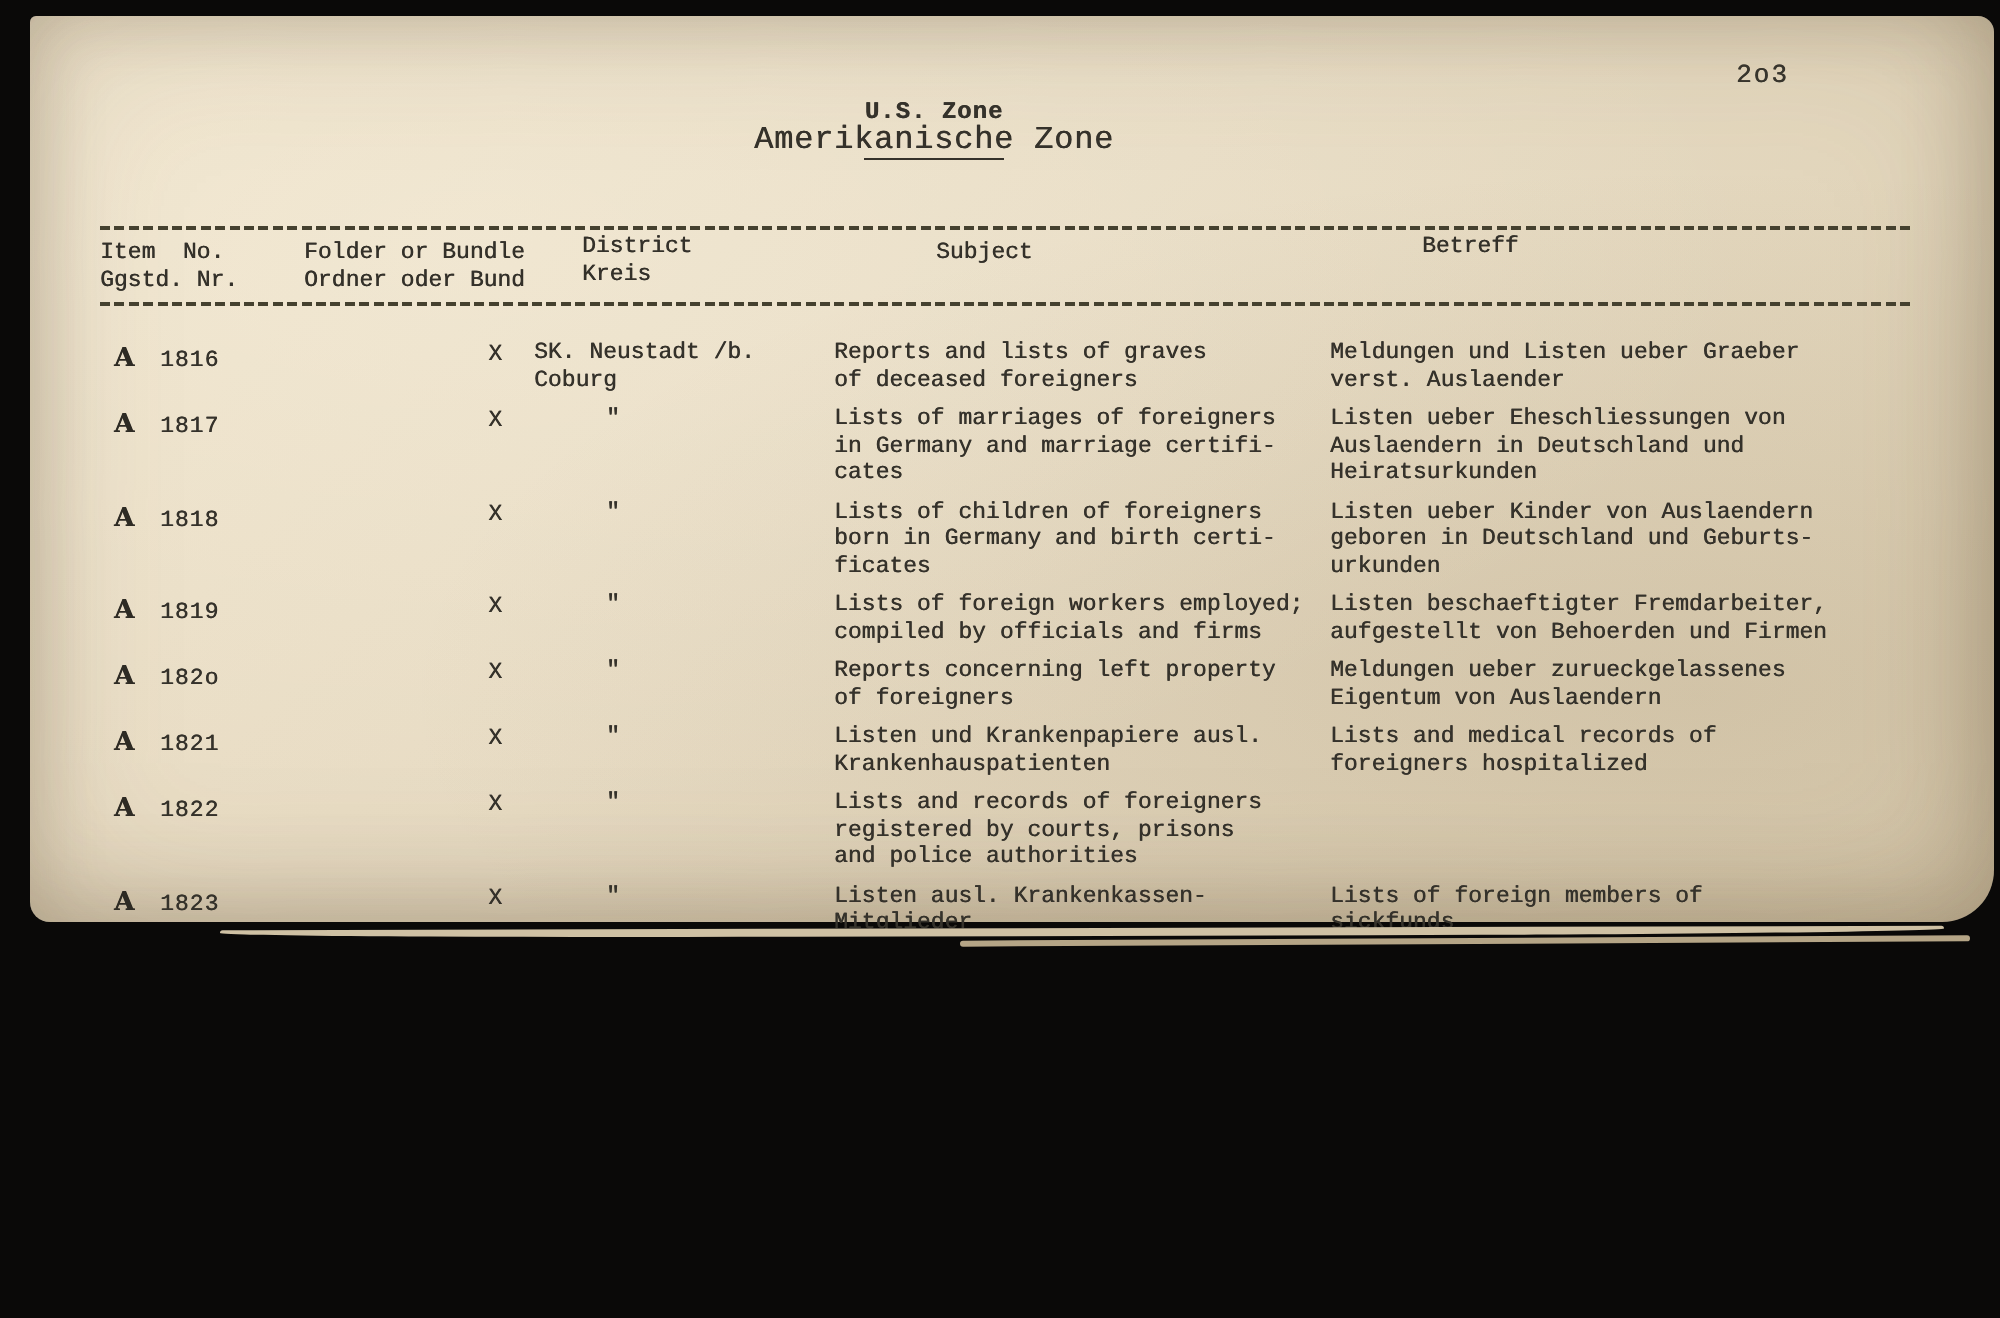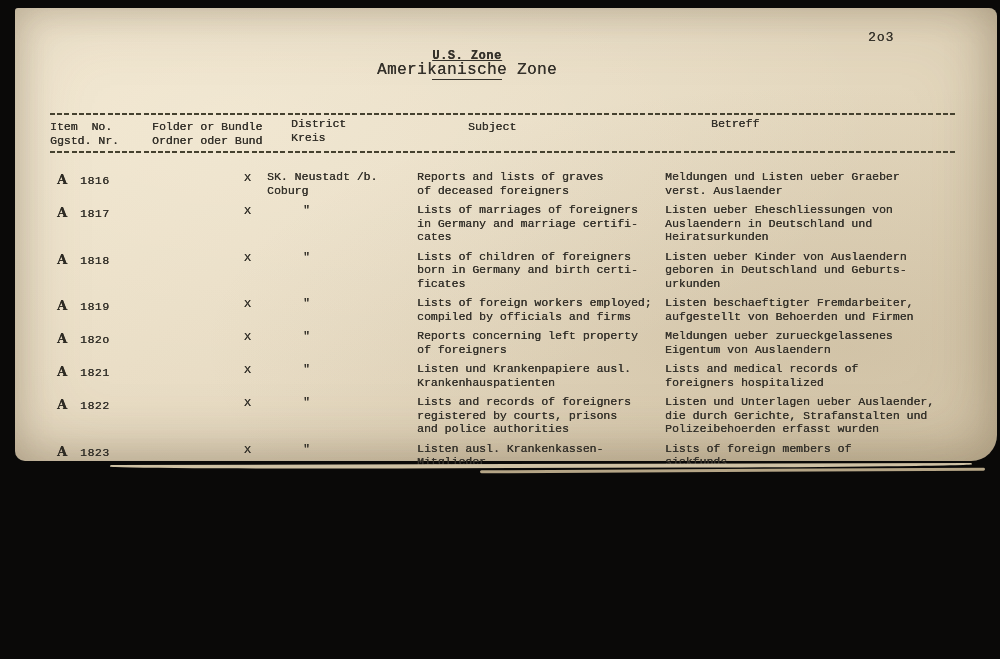--- a/index.html
+++ b/index.html
@@ -27,21 +27,21 @@
   }
   .paper * { text-shadow: 0.25px 0 0 currentColor; }
 
   .page-number {
     position: absolute; left: 853px; top: 22px;
     font-size: 13px; letter-spacing: 1px; color:#38352d;
   }
 
   .title-block { width: 904px; text-align: center; margin: 0; padding-top: 42px; line-height: 13.5px; }
   .title-main { font-size: 12px; font-weight: bold; letter-spacing: .5px; }
-  .title-main .underlined { border-bottom: 1.4px solid #35322b; padding-bottom: 16px; text-decoration: underline; }
+  .title-main .underlined { border-bottom: 1.4px solid #35322b; padding-bottom: 16px; }
   .title-sub { font-size: 16px; font-weight: normal; letter-spacing: .4px; }
 
   .content { padding: 0 30px 0 35px; }
 
   .dashed-line {
     height: 2px; margin-right: 12px;
     background: repeating-linear-gradient(90deg, #45412f 0, #45412f 5px, transparent 5px, transparent 7.2px);
   }
   .dash-top { margin-top: 36px; }
   .dash-mid { margin-top: 4px; }
@@ -176,23 +176,20 @@
             <div class="cell rc-subject">Lists and medical records of
 foreigners hospitalized</div>
           </div>
           <div class="grid data-row">
             <div class="cell rc-item"><span class="letter">A</span><span class="number">1822</span></div>
             <div class="cell rc-folder">X</div>
             <div class="cell rc-district ditto">"</div>
             <div class="cell rc-subject">Lists and records of foreigners
 registered by courts, prisons
 and police authorities</div>
-            <div class="cell rc-betreff">Listen und Unterlagen ueber Auslaender,
-die durch Gerichte, Strafanstalten und
-Polizeibehoerden erfasst wurden</div>
           </div>
           <div class="grid data-row">
             <div class="cell rc-item"><span class="letter">A</span><span class="number">1823</span></div>
             <div class="cell rc-folder">X</div>
             <div class="cell rc-district ditto">"</div>
             <div class="cell rc-betreff">Listen ausl. Krankenkassen-
 Mitglieder</div>
             <div class="cell rc-subject">Lists of foreign members of
 sickfunds</div>
           </div>

